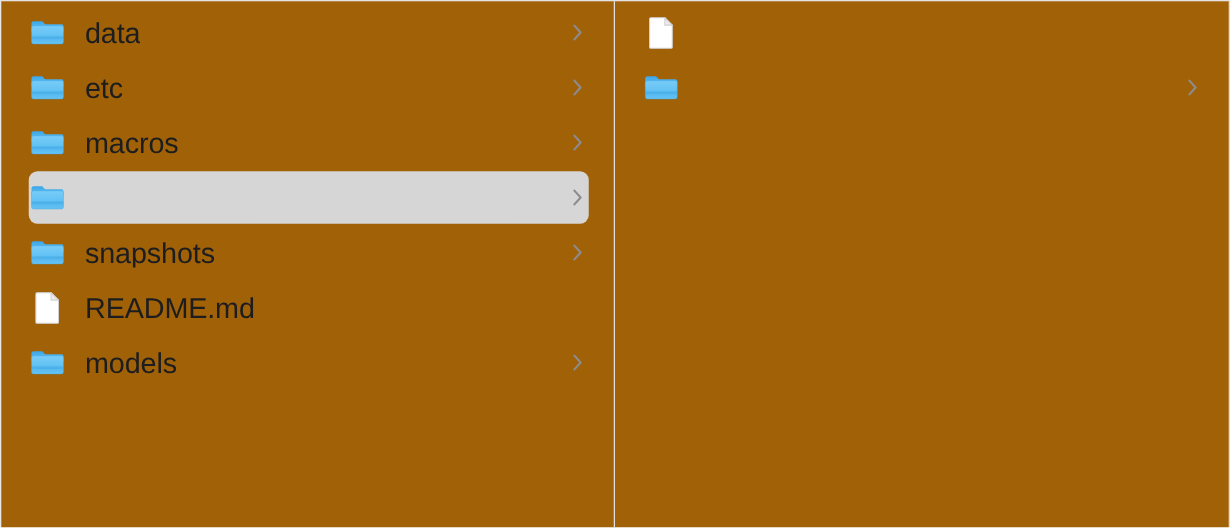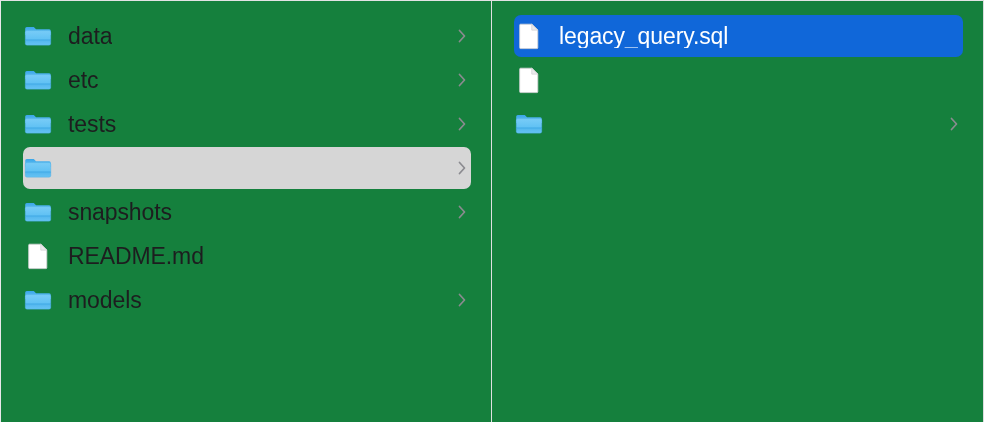--- a/index.html
+++ b/index.html
@@ -22,22 +22,22 @@
     display: flex;
     background: #ffffff;
     border-top: 1px solid #e3e3e5;
     border-left: 1px solid #e8e8ea;
     border-right: 1px solid #dcdcde;
   }
 
   .column {
     position: relative;
     height: 100%;
-    background: #15803d;
-    padding-top: 13px;
+    background: #a16207;
+    padding-top: 3px;
     overflow: hidden;
   }
   .column.left  { width: 491px; border-right: 1px solid #e0e0e2; }
   .column.right { width: 491px; }
 
   .row {
     position: relative;
     height: 44px;
     display: flex;
     align-items: center;
@@ -177,21 +177,21 @@
                 <stop offset="0.60" stop-color="#4fb4ec"></stop>
                 <stop offset="1" stop-color="#66c3f4"></stop>
               </linearGradient>
             </defs>
             <path d="M2.2 7.6a1.6 1.6 0 0 1 1.6-1.6h7.0l2.2 2.3h13.2a1.6 1.6 0 0 1 1.6 1.6v4.2H2.2z" fill="url(#fbk)"></path>
             <rect x="2.2" y="9.6" width="25.6" height="14.6" rx="1.7" fill="url(#ffr)"></rect>
             <rect x="2.2" y="19.1" width="25.6" height="0.9" fill="#41abe6" opacity="0.55"></rect>
             <rect x="2.2" y="9.6" width="25.6" height="14.6" rx="1.7" fill="none" stroke="#3fa7e0" stroke-opacity="0.45" stroke-width="0.7"></rect>
           </svg>
         </span>
-        <span class="label">tests</span>
+        <span class="label">macros</span>
         <span class="spacer"></span>
         <span class="chevron">
           <svg viewBox="0 0 14 22" xmlns="http://www.w3.org/2000/svg">
             <path d="M4.5 5.5 L9.5 11 L4.5 16.5" fill="none" stroke="#8b8b90" stroke-width="1.7" stroke-linecap="round" stroke-linejoin="round"></path>
           </svg>
         </span>
       </div>
       <div class="row selected-inactive">
         <div class="pill"></div>
         <span class="icon">
@@ -292,44 +292,28 @@
         <span class="label">models</span>
         <span class="spacer"></span>
         <span class="chevron">
           <svg viewBox="0 0 14 22" xmlns="http://www.w3.org/2000/svg">
             <path d="M4.5 5.5 L9.5 11 L4.5 16.5" fill="none" stroke="#8b8b90" stroke-width="1.7" stroke-linecap="round" stroke-linejoin="round"></path>
           </svg>
         </span>
       </div>
     </div>
   <div class="column right" id="col-1">
-      <div class="row selected-active">
+      <div class="row">
         <div class="pill"></div>
         <span class="icon">
           <svg viewBox="0 0 30 30" xmlns="http://www.w3.org/2000/svg">
             <path d="M6.6 3.2h11.2l6.0 5.9v17.6a0.9 0.9 0 0 1-0.9 0.9H6.6a0.9 0.9 0 0 1-0.9-0.9V4.1a0.9 0.9 0 0 1 0.9-0.9z" fill="#ffffff" stroke="#d2d2d4" stroke-width="0.85" stroke-linejoin="round"></path>
             <path d="M17.8 3.2l6.0 5.9h-6.0z" fill="#ebebed" stroke="#d2d2d4" stroke-width="0.85" stroke-linejoin="round"></path>
           </svg>
         </span>
-        <span class="label">legacy_query.sql</span>
-        <span class="spacer"></span>
-        <span class="chevron hidden">
-          <svg viewBox="0 0 14 22" xmlns="http://www.w3.org/2000/svg">
-            <path d="M4.5 5.5 L9.5 11 L4.5 16.5" fill="none" stroke="#8b8b90" stroke-width="1.7" stroke-linecap="round" stroke-linejoin="round"></path>
-          </svg>
-        </span>
-      </div>
-      <div class="row">
-        <div class="pill"></div>
-        <span class="icon">
-          <svg viewBox="0 0 30 30" xmlns="http://www.w3.org/2000/svg">
-            <path d="M6.6 3.2h11.2l6.0 5.9v17.6a0.9 0.9 0 0 1-0.9 0.9H6.6a0.9 0.9 0 0 1-0.9-0.9V4.1a0.9 0.9 0 0 1 0.9-0.9z" fill="#ffffff" stroke="#d2d2d4" stroke-width="0.85" stroke-linejoin="round"></path>
-            <path d="M17.8 3.2l6.0 5.9h-6.0z" fill="#ebebed" stroke="#d2d2d4" stroke-width="0.85" stroke-linejoin="round"></path>
-          </svg>
-        </span>
         <span class="spacer"></span>
         <span class="chevron hidden">
           <svg viewBox="0 0 14 22" xmlns="http://www.w3.org/2000/svg">
             <path d="M4.5 5.5 L9.5 11 L4.5 16.5" fill="none" stroke="#8b8b90" stroke-width="1.7" stroke-linecap="round" stroke-linejoin="round"></path>
           </svg>
         </span>
       </div>
       <div class="row">
         <div class="pill"></div>
         <span class="icon">

